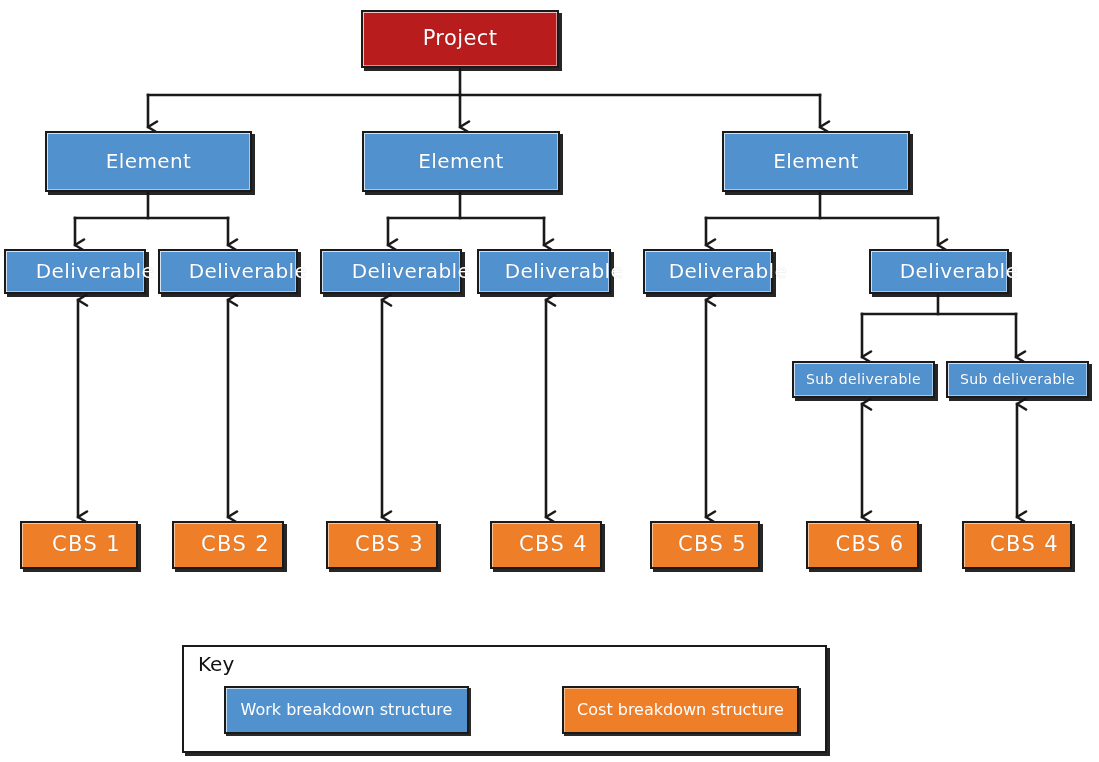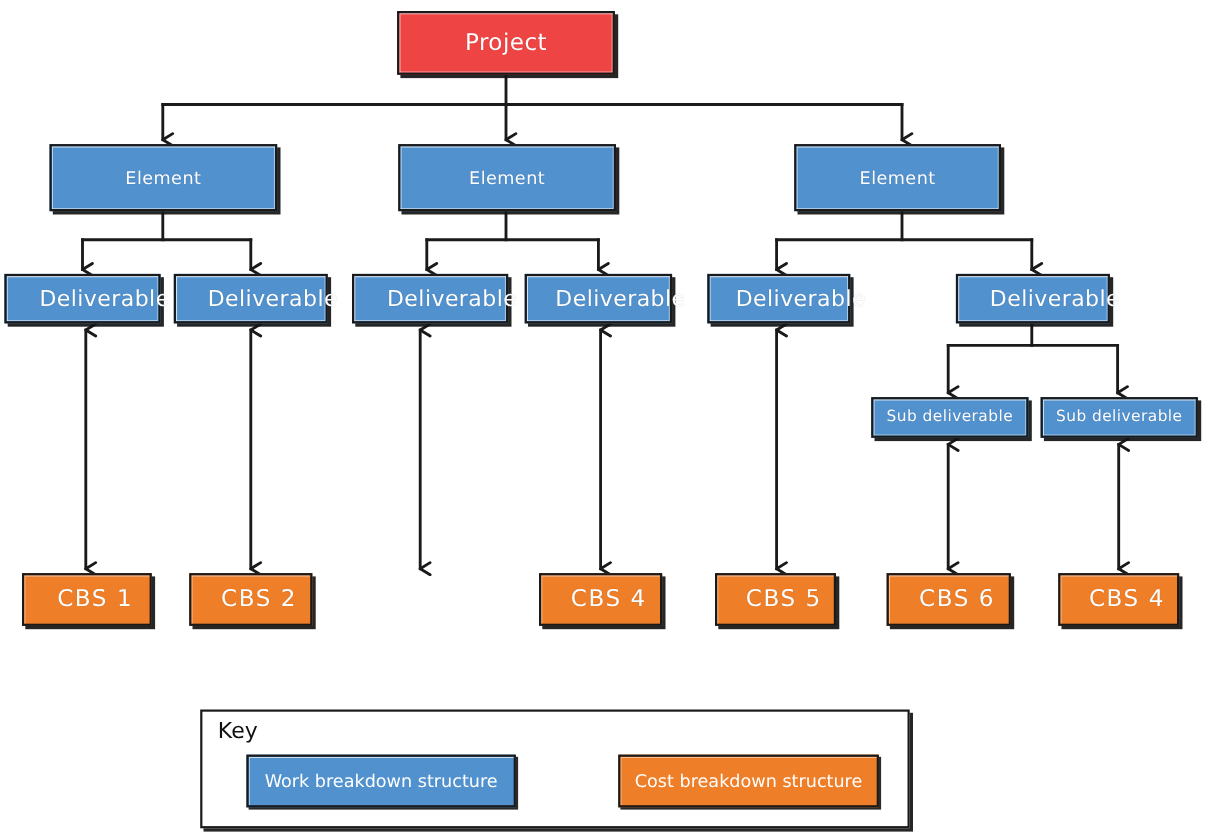--- a/index.html
+++ b/index.html
@@ -52,21 +52,21 @@
                 inset 1px 1px 0 0 rgba(255,255,255,0.75),
                 inset -1px -1px 0 0 rgba(255,255,255,0.5);
   }
   .cbs {
     background: #ef7e28;
     box-shadow: 3px 3px 0 0 rgba(20,20,20,0.92),
                 inset 1px 1px 0 0 rgba(255,255,255,0.55);
     padding-left: 15px;
   }
   .n-project   { font-size: 21px; }
-  .n-element   { font-size: 16px; }
+  .n-element   { font-size: 20px; }
   .n-deliv     { font-size: 20px; padding-left: 40px; }
   .n-sub       { font-size: 14px; }
   .n-cbs       { font-size: 21px; letter-spacing: 1.4px; }
 
   
   #key-box {
     position: absolute;
     left: 182px;
     top: 645px;
     width: 645px;
@@ -164,21 +164,21 @@
       <path d="M78,300 L78,517" marker-start="url(#arrowUp)" marker-end="url(#arrowDown)"></path>
       <path d="M228,300 L228,517" marker-start="url(#arrowUp)" marker-end="url(#arrowDown)"></path>
       <path d="M382,300 L382,517" marker-start="url(#arrowUp)" marker-end="url(#arrowDown)"></path>
       <path d="M546,300 L546,517" marker-start="url(#arrowUp)" marker-end="url(#arrowDown)"></path>
       <path d="M706,300 L706,517" marker-start="url(#arrowUp)" marker-end="url(#arrowDown)"></path>
       <path d="M862,404 L862,517" marker-start="url(#arrowUp)" marker-end="url(#arrowDown)"></path>
       <path d="M1017,404 L1017,517" marker-start="url(#arrowUp)" marker-end="url(#arrowDown)"></path>
     </g>
   </svg>
 
-  <div class="node wbs n-project" style="left: 361px; top: 10px; width: 198px; height: 58px; background: #ef4444; align-items: center;">
+  <div class="node wbs n-project" style="left: 361px; top: 10px; width: 198px; height: 58px; background: #b91c1c; align-items: center;">
     <span class="lbl">Project</span>
   </div>
 
   <div class="node wbs n-element" style="left: 45px; top: 131px; width: 207px; height: 61px; background: rgb(81, 145, 206);">
     <span class="lbl">Element</span>
   </div>
   <div class="node wbs n-element" style="left: 362px; top: 131px; width: 198px; height: 61px; background: rgb(81, 145, 206);">
     <span class="lbl">Element</span>
   </div>
   <div class="node wbs n-element" style="left: 722px; top: 131px; width: 188px; height: 61px; background: rgb(81, 145, 206);">
@@ -209,20 +209,23 @@
   </div>
   <div class="node wbs n-sub" style="left: 946px; top: 361px; width: 143px; height: 37px; background: rgb(81, 145, 206);">
     <span class="lbl">Sub deliverable</span>
   </div>
 
   <div class="node cbs n-cbs" style="left: 20px; top: 521px; width: 118px; height: 48px; background: rgb(239, 126, 40);">
     <span class="lbl">CBS 1</span>
   </div>
   <div class="node cbs n-cbs" style="left: 172px; top: 521px; width: 112px; height: 48px; background: rgb(239, 126, 40);">
     <span class="lbl">CBS 2</span>
+  </div>
+  <div class="node cbs n-cbs" style="left: 326px; top: 521px; width: 112px; height: 48px; background: rgb(239, 126, 40);">
+    <span class="lbl">CBS 3</span>
   </div>
   <div class="node cbs n-cbs" style="left: 490px; top: 521px; width: 112px; height: 48px; background: rgb(239, 126, 40);">
     <span class="lbl">CBS 4</span>
   </div>
   <div class="node cbs n-cbs" style="left: 650px; top: 521px; width: 110px; height: 48px; background: rgb(239, 126, 40); text-align: center;">
     <span class="lbl">CBS 5</span>
   </div>
   <div class="node cbs n-cbs" style="left: 806px; top: 521px; width: 113px; height: 48px; background: rgb(239, 126, 40);">
     <span class="lbl">CBS 6</span>
   </div>

